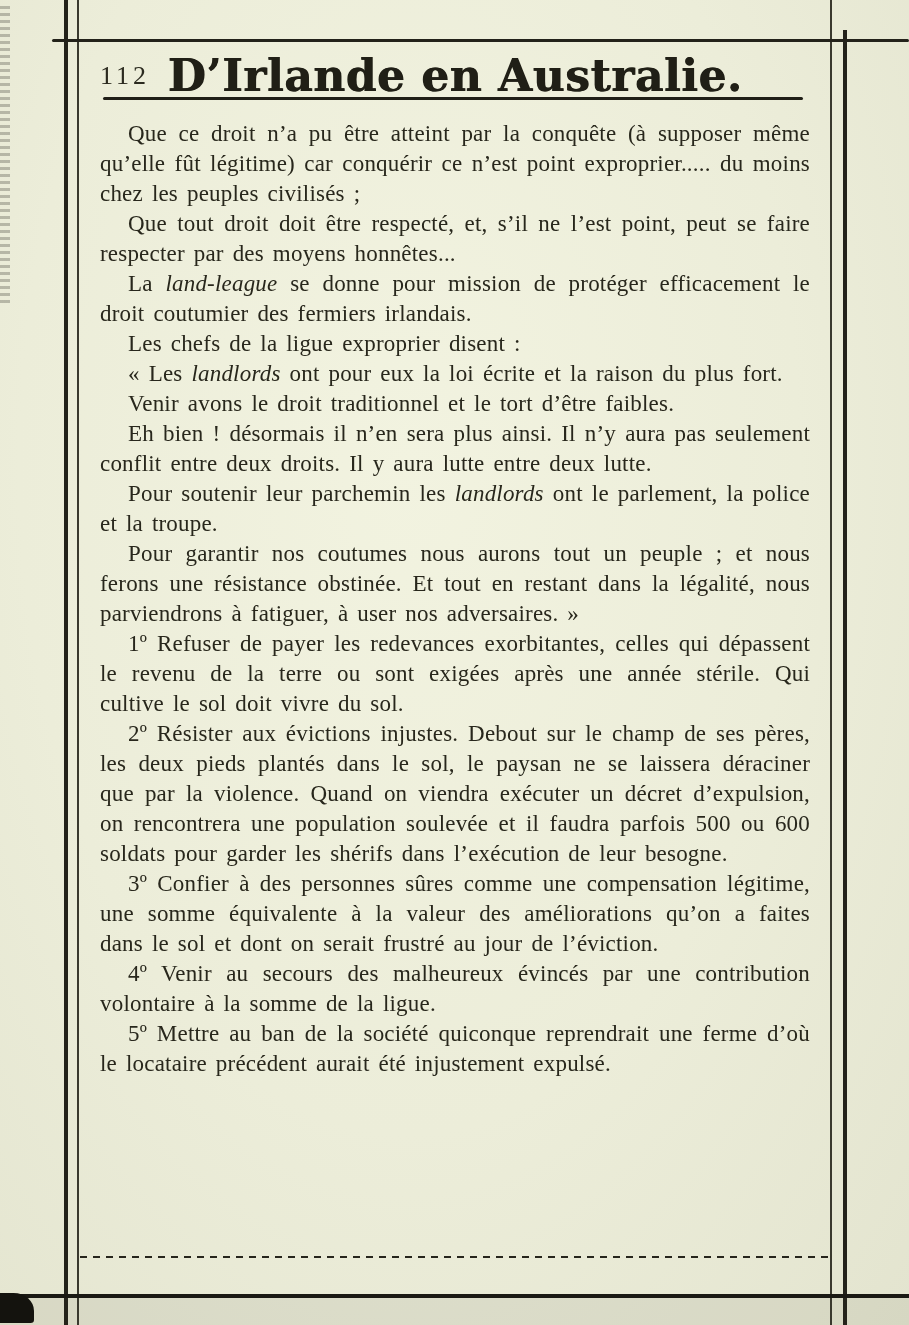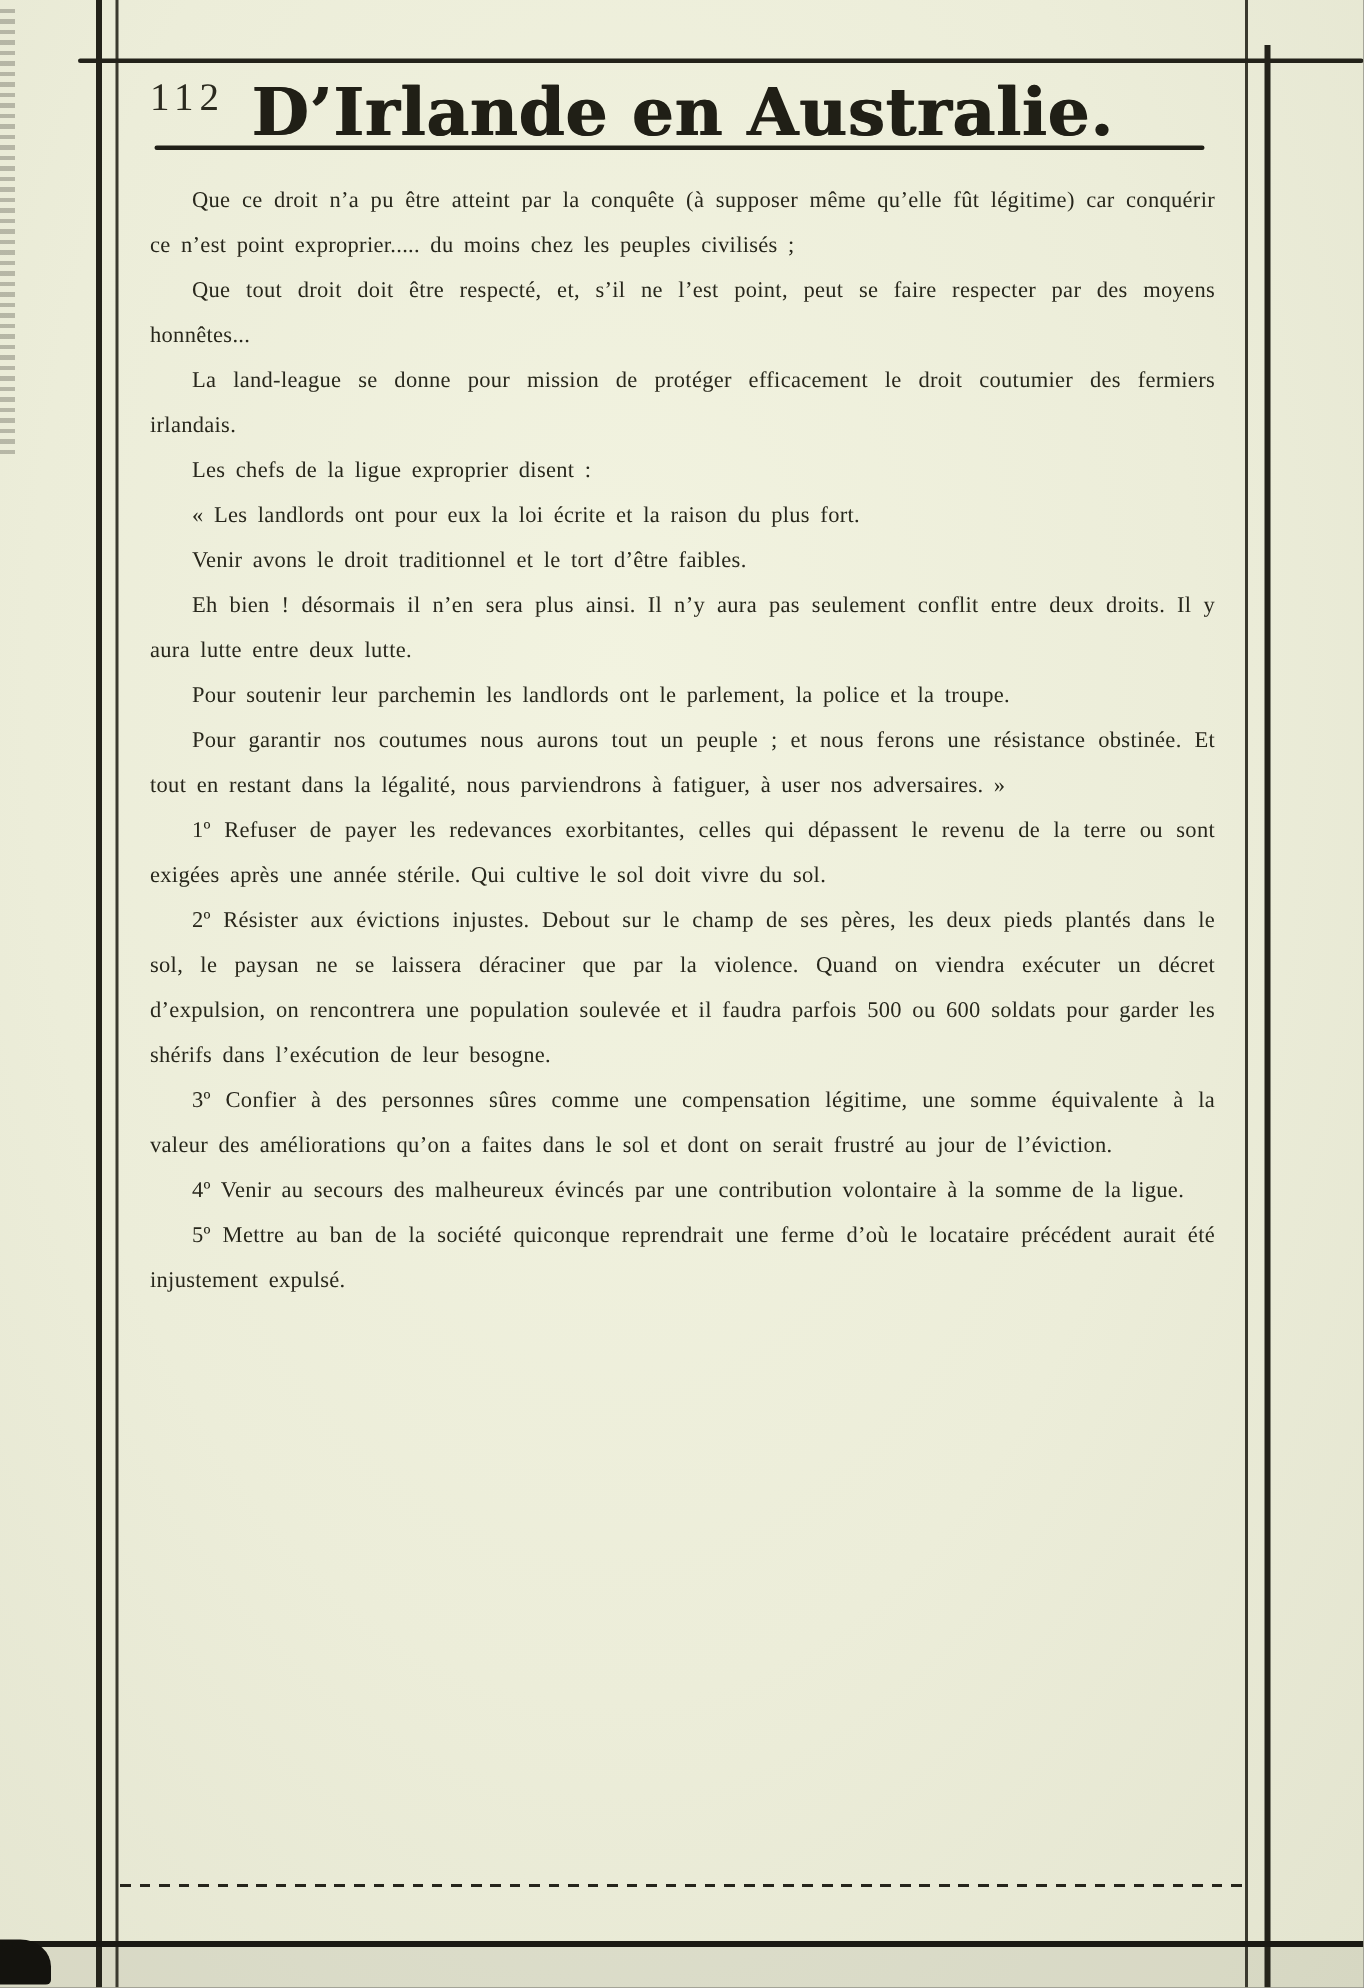--- a/index.html
+++ b/index.html
@@ -34,21 +34,21 @@
     background: #14130e; border-radius: 0 60% 10% 0;
   }
   .edge-smudge {
     position: absolute; left: 0; top: 6px; width: 10px; height: 300px; opacity: .35;
     background: repeating-linear-gradient(180deg, #55544a 0 3px, transparent 3px 7px);
   }
 
   
   .header {
     position: absolute; left: 100px; top: 50px; width: 710px;
-    display: flex; align-items: flex-start;
+    display: flex; align-items: center;
   }
   .page-number {
     width: 110px; font-size: 26px; letter-spacing: 4px; color: #2b2a1f;
   }
   .title {
     flex: 1; text-align: center;
     font-family: "DejaVu Serif", serif;
     font-weight: bold; font-size: 44px; letter-spacing: 0.5px;
     color: #201f16;
     text-shadow: 0.7px 0 0 currentColor;
@@ -56,26 +56,26 @@
   }
   .header-spacer { width: 110px; }
   .header-rule {
     position: absolute; left: 103px; top: 97px; width: 700px; height: 3px;
     background: #201f17; border-radius: 2px;
   }
 
   
   .body-text {
     position: absolute; left: 100px; top: 119px; width: 710px;
-    font-size: 15px; line-height: 30px;
+    font-size: 23px; line-height: 30px;
     word-spacing: 3px; letter-spacing: 0.2px;
     color: #28271c;
   }
   .para { margin: 0; text-indent: 28px; text-align: justify; }
-  .it { }
+  .it { font-style: italic; }
 </style>
 </head>
 <body>
 
 <div class="page">
 
   <div class="edge-smudge"></div>
   <div class="vline vline-left-outer"></div>
   <div class="vline vline-left-inner"></div>
   <div class="vline vline-right-inner"></div>

